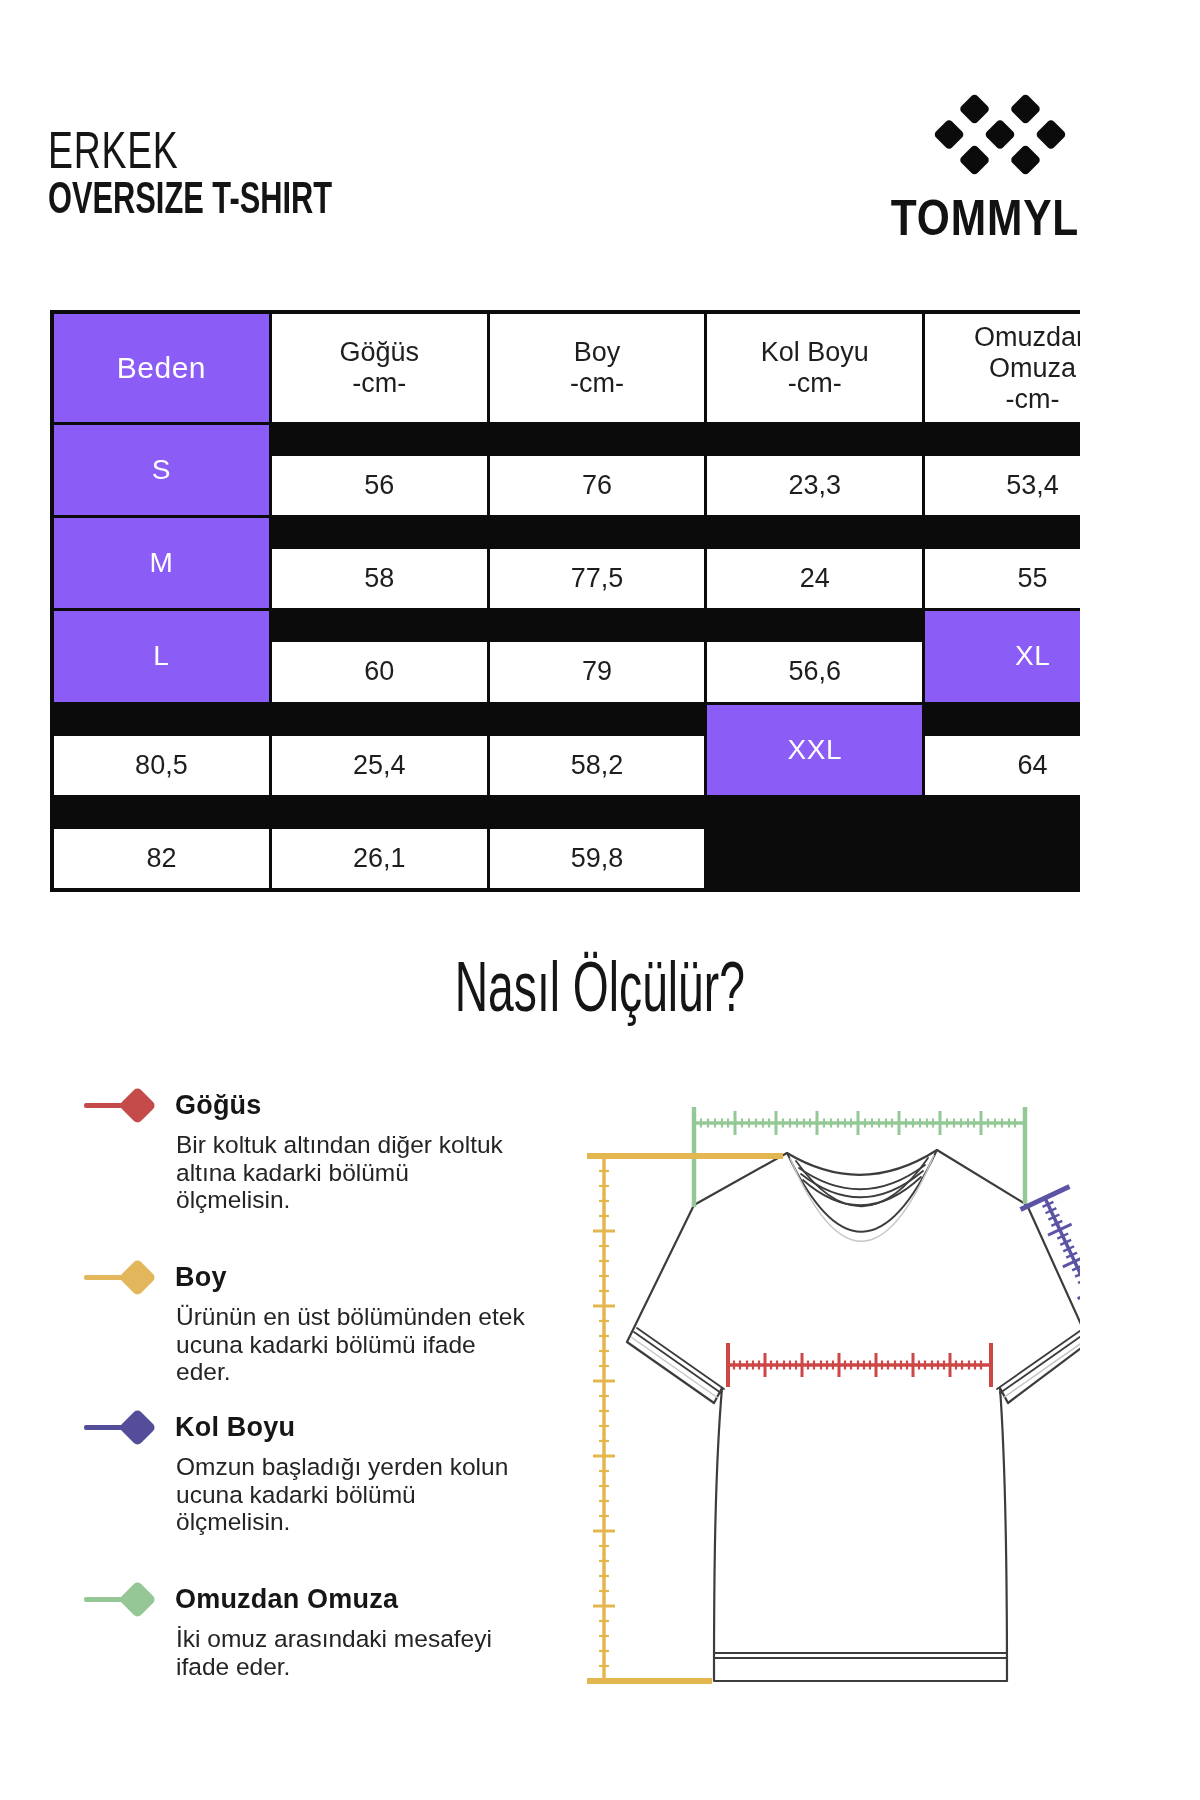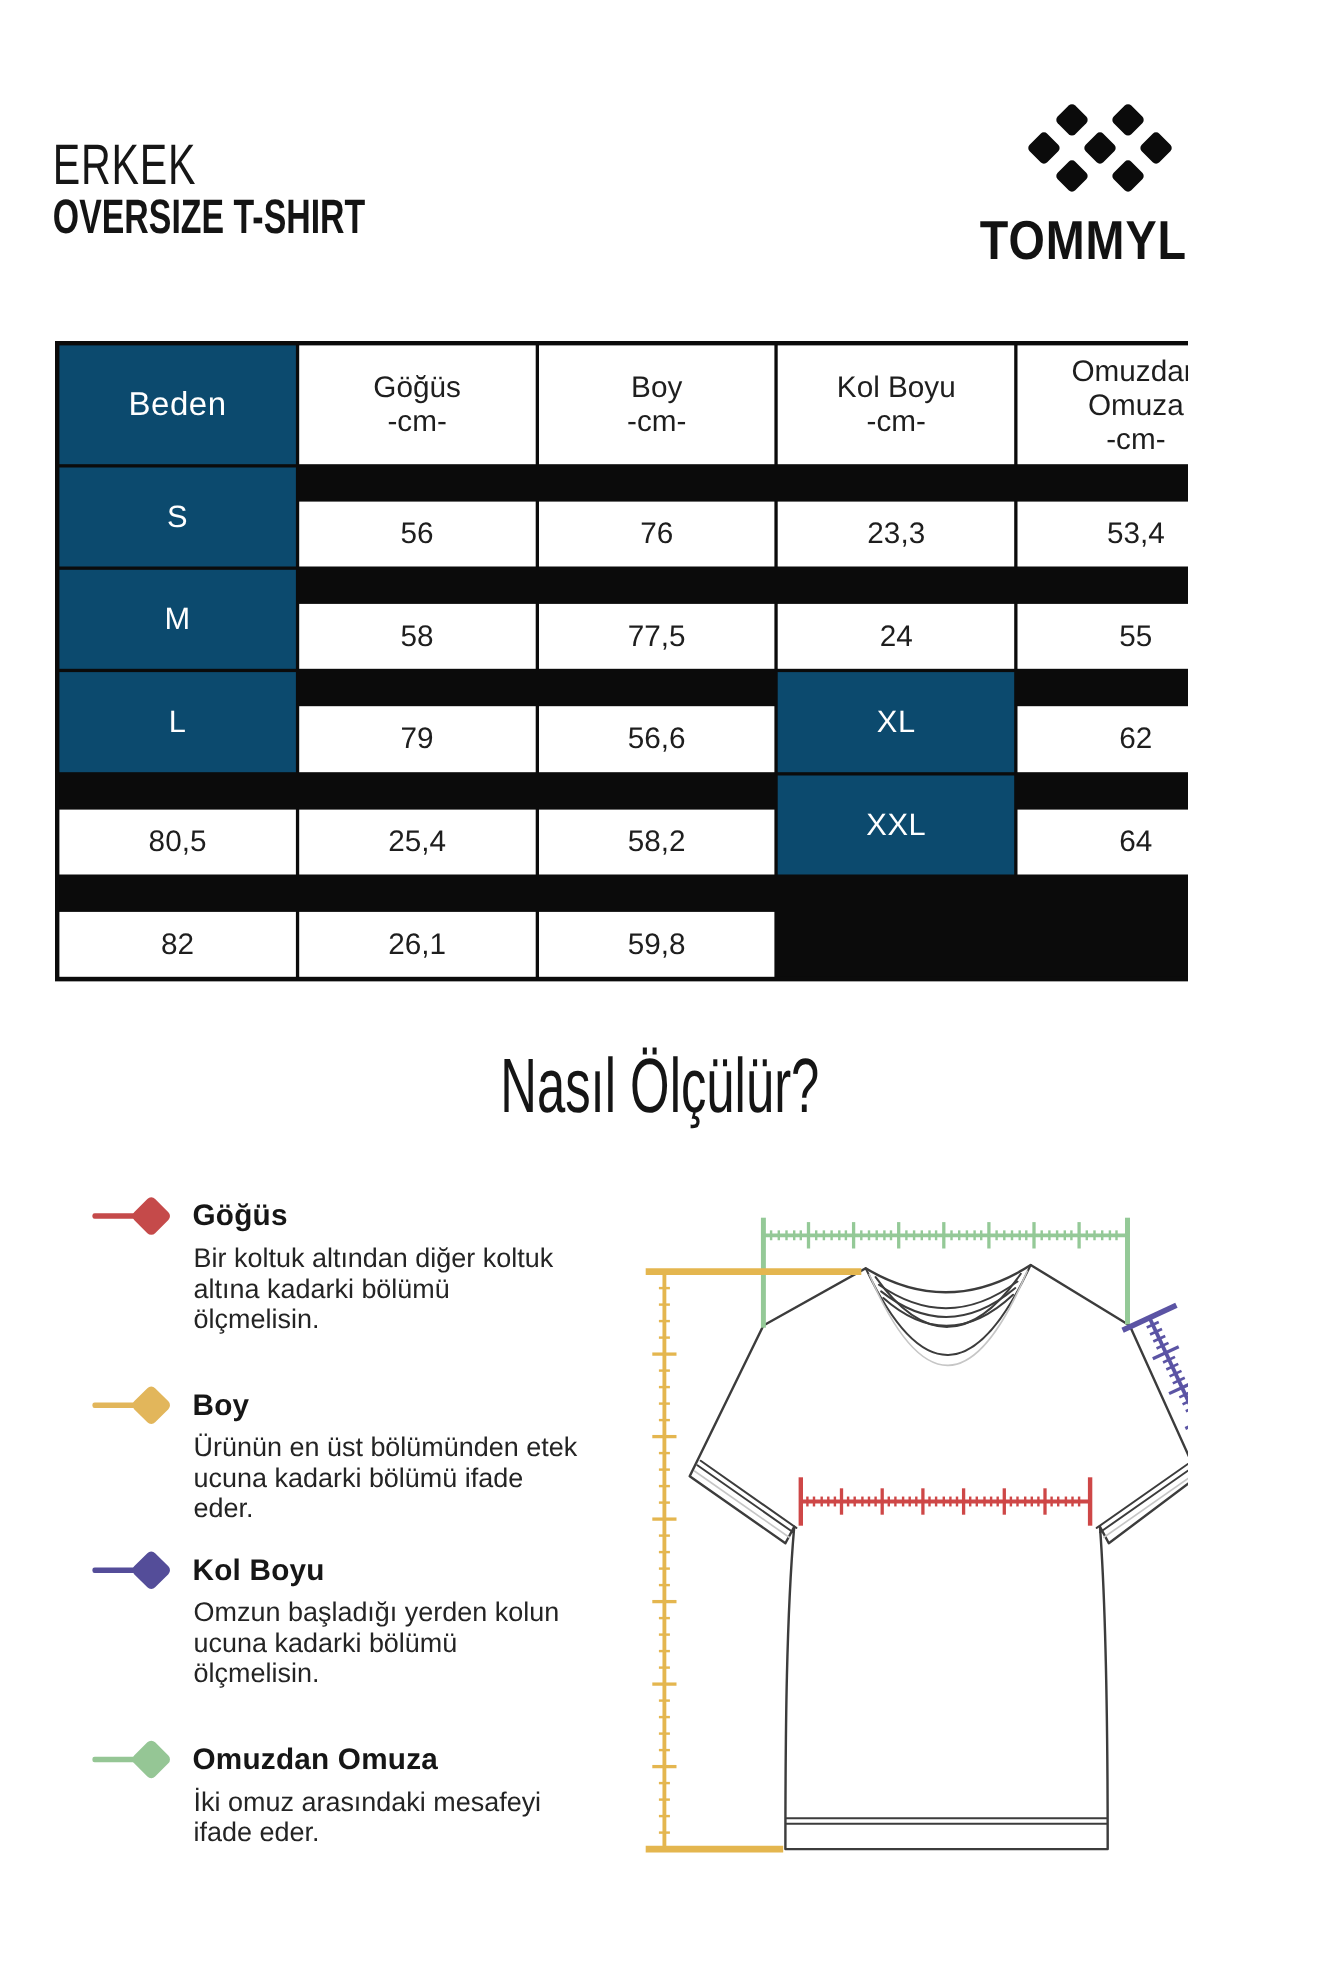--- a/index.html
+++ b/index.html
@@ -18,21 +18,21 @@
   .brand-logo{display:block;margin:0 auto;width:134px;height:85px;}
   .brand-name{margin-top:16px;font-size:50px;font-weight:800;letter-spacing:1px;line-height:1;color:#121212;}
 
   
   .size-table{position:absolute;left:50px;top:310px;width:1094px;height:582px;
               display:grid;grid-template-columns:repeat(5,1fr);
               grid-template-rows:108px repeat(5,1fr);
               gap:3px;background:#0b0b0b;border:4px solid #0b0b0b;box-sizing:border-box;}
   .cell{background:#fff;display:flex;align-items:center;justify-content:center;
         font-size:27px;color:#1e1e1e;text-align:center;}
-  .cell.dark{background:#0c4a6e;color:#fff;}
+  .cell.dark{background:#8b5cf6;color:#fff;}
   .corner-cell{font-size:30px;letter-spacing:0.5px;}
   .head-cell{flex-direction:column;line-height:31px;}
   .head-label{display:block;max-width:160px;}
   .size-cell{font-size:28px;letter-spacing:0.5px;}
   .value-cell{font-size:27px;margin-top:31px;}
 
   
   .section-title{position:absolute;left:0;top:952px;width:1200px;text-align:center;
                  font-size:70px;font-weight:400;line-height:1;color:#151515;}
   .section-title .condense-c{transform:scaleX(0.66);}
@@ -104,25 +104,25 @@
     <div class="cell value-cell">23,3</div>
     <div class="cell value-cell">53,4</div>
 
     <div class="cell dark size-cell">M</div>
     <div class="cell value-cell">58</div>
     <div class="cell value-cell">77,5</div>
     <div class="cell value-cell">24</div>
     <div class="cell value-cell">55</div>
 
     <div class="cell dark size-cell">L</div>
+    <div class="cell value-cell">60</div>
     <div class="cell value-cell">79</div>
     <div class="cell value-cell">56,6</div>
 
     <div class="cell dark size-cell">XL</div>
-    <div class="cell value-cell">62</div>
     <div class="cell value-cell">80,5</div>
     <div class="cell value-cell">25,4</div>
     <div class="cell value-cell">58,2</div>
 
     <div class="cell dark size-cell">XXL</div>
     <div class="cell value-cell">64</div>
     <div class="cell value-cell">82</div>
     <div class="cell value-cell">26,1</div>
     <div class="cell value-cell">59,8</div>
   </div>

